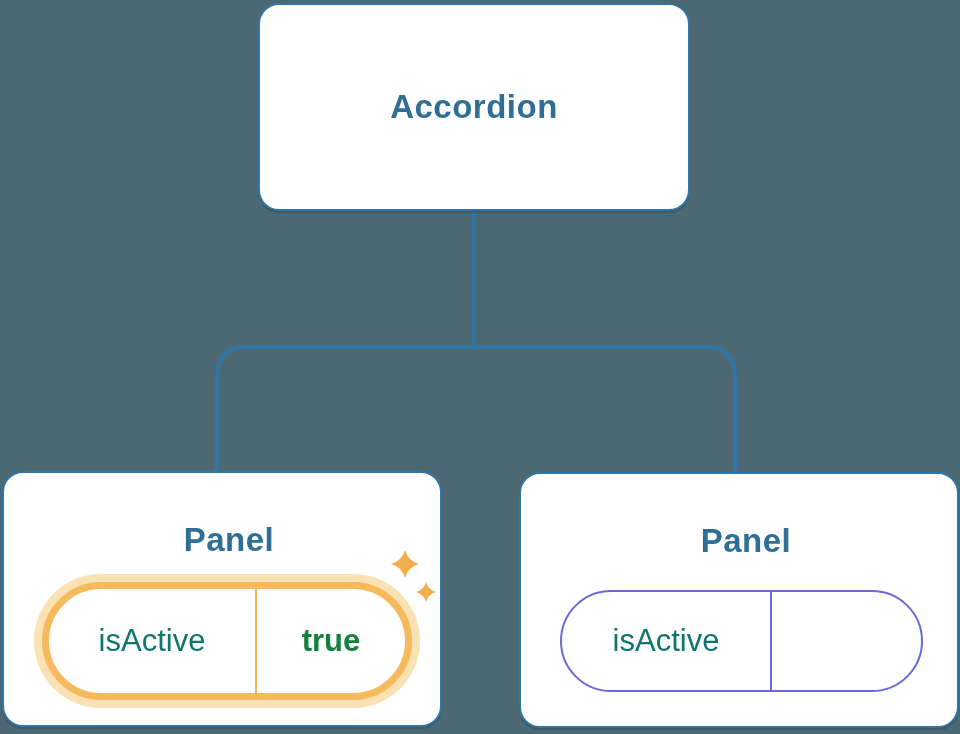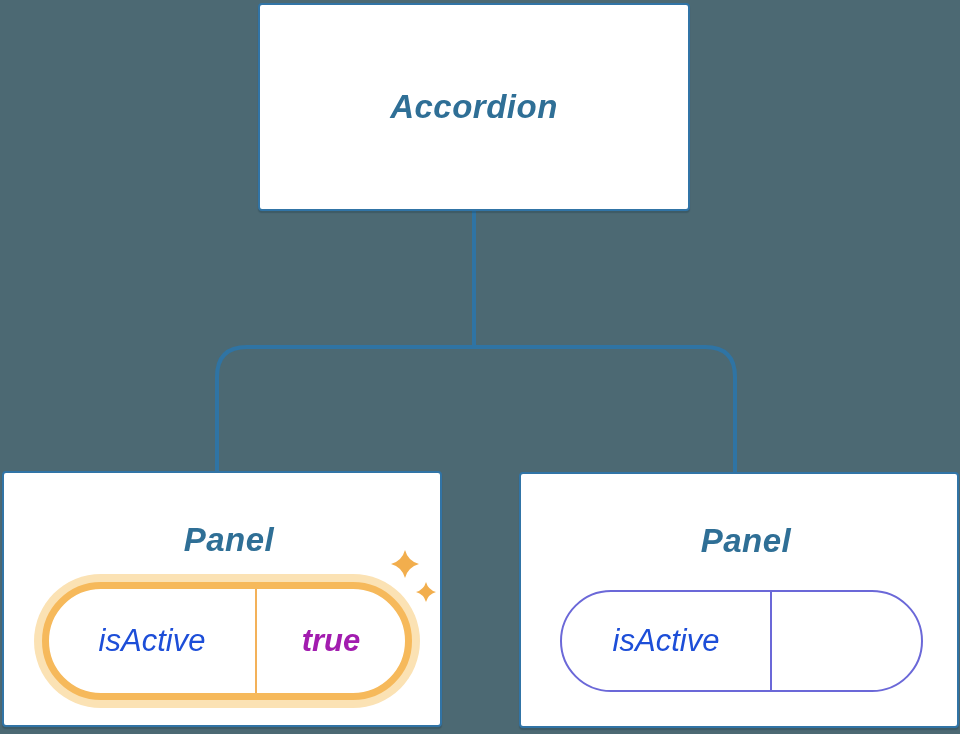--- a/index.html
+++ b/index.html
@@ -7,23 +7,22 @@
   body {
     position:relative;
     background:#4C6973;
     font-family:"Liberation Sans", sans-serif;
     overflow:hidden;
   }
   .node {
     position:absolute;
     background:#ffffff;
     border:2.5px solid #3174A6;
-    border-radius:4px;
+    border-radius:21px;
     box-shadow:0 2px 1px rgba(10,40,60,0.22);
-    font-style:italic;
   }
   #accordion-node {
     left:258px; top:3px; width:432px; height:208px;
     display:flex; align-items:center; justify-content:center;
   }
   .node-title {
     color:#2F6F96;
     font-size:33px;
     font-weight:bold;
     letter-spacing:0.5px;
@@ -41,32 +40,32 @@
     position:absolute;
     display:flex;
     background:#ffffff;
     border-radius:999px;
     align-items:stretch;
   }
   .pill-cell {
     display:flex; align-items:center; justify-content:center;
     font-size:31px;
   }
-  .pill-key   { color:#1d4ed8; }
+  .pill-key   { color:#0f766e; }
   .pill-value { color:#7471DA; }
 
   
   #state-pill-active {
     left:38px; top:109px; width:370px; height:118px;
     border:7px solid #F6B95B;
     box-shadow:0 0 0 8px #FBE2B4;
   }
   #state-pill-active .pill-key-cell   { width:208px; border-right:2px solid #F3B159; }
   #state-pill-active .pill-value-cell { flex:1; }
-  #state-pill-active .pill-value { color:#a21caf; font-weight:bold; }
+  #state-pill-active .pill-value { color:#15803d; font-weight:bold; }
 
   
   #state-pill-inactive {
     left:39px; top:116px; width:363px; height:102px;
     border:2px solid #6B68D8;
   }
   #state-pill-inactive .pill-key-cell   { width:210px; border-right:2px solid #6B68D8; }
   #state-pill-inactive .pill-value-cell { flex:1; }
 
   #sparkles { position:absolute; left:376px; top:62px; }

